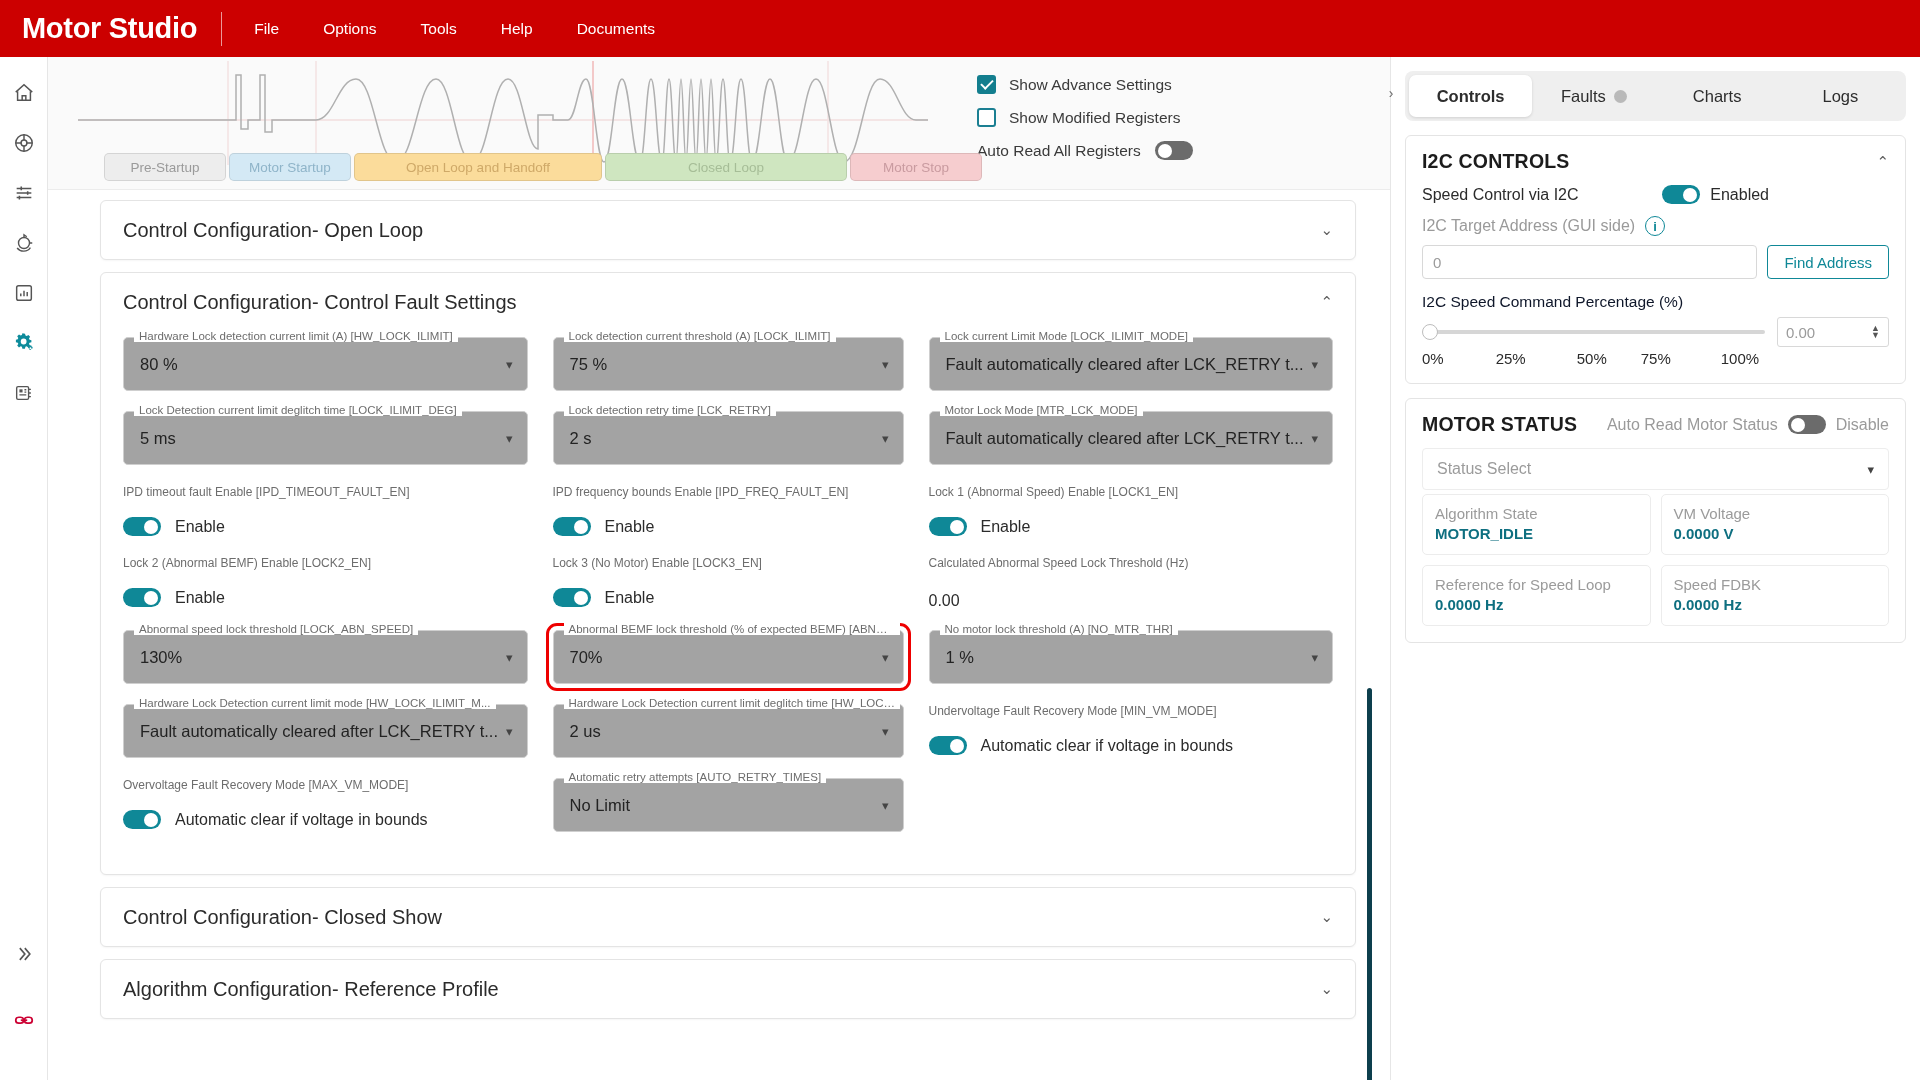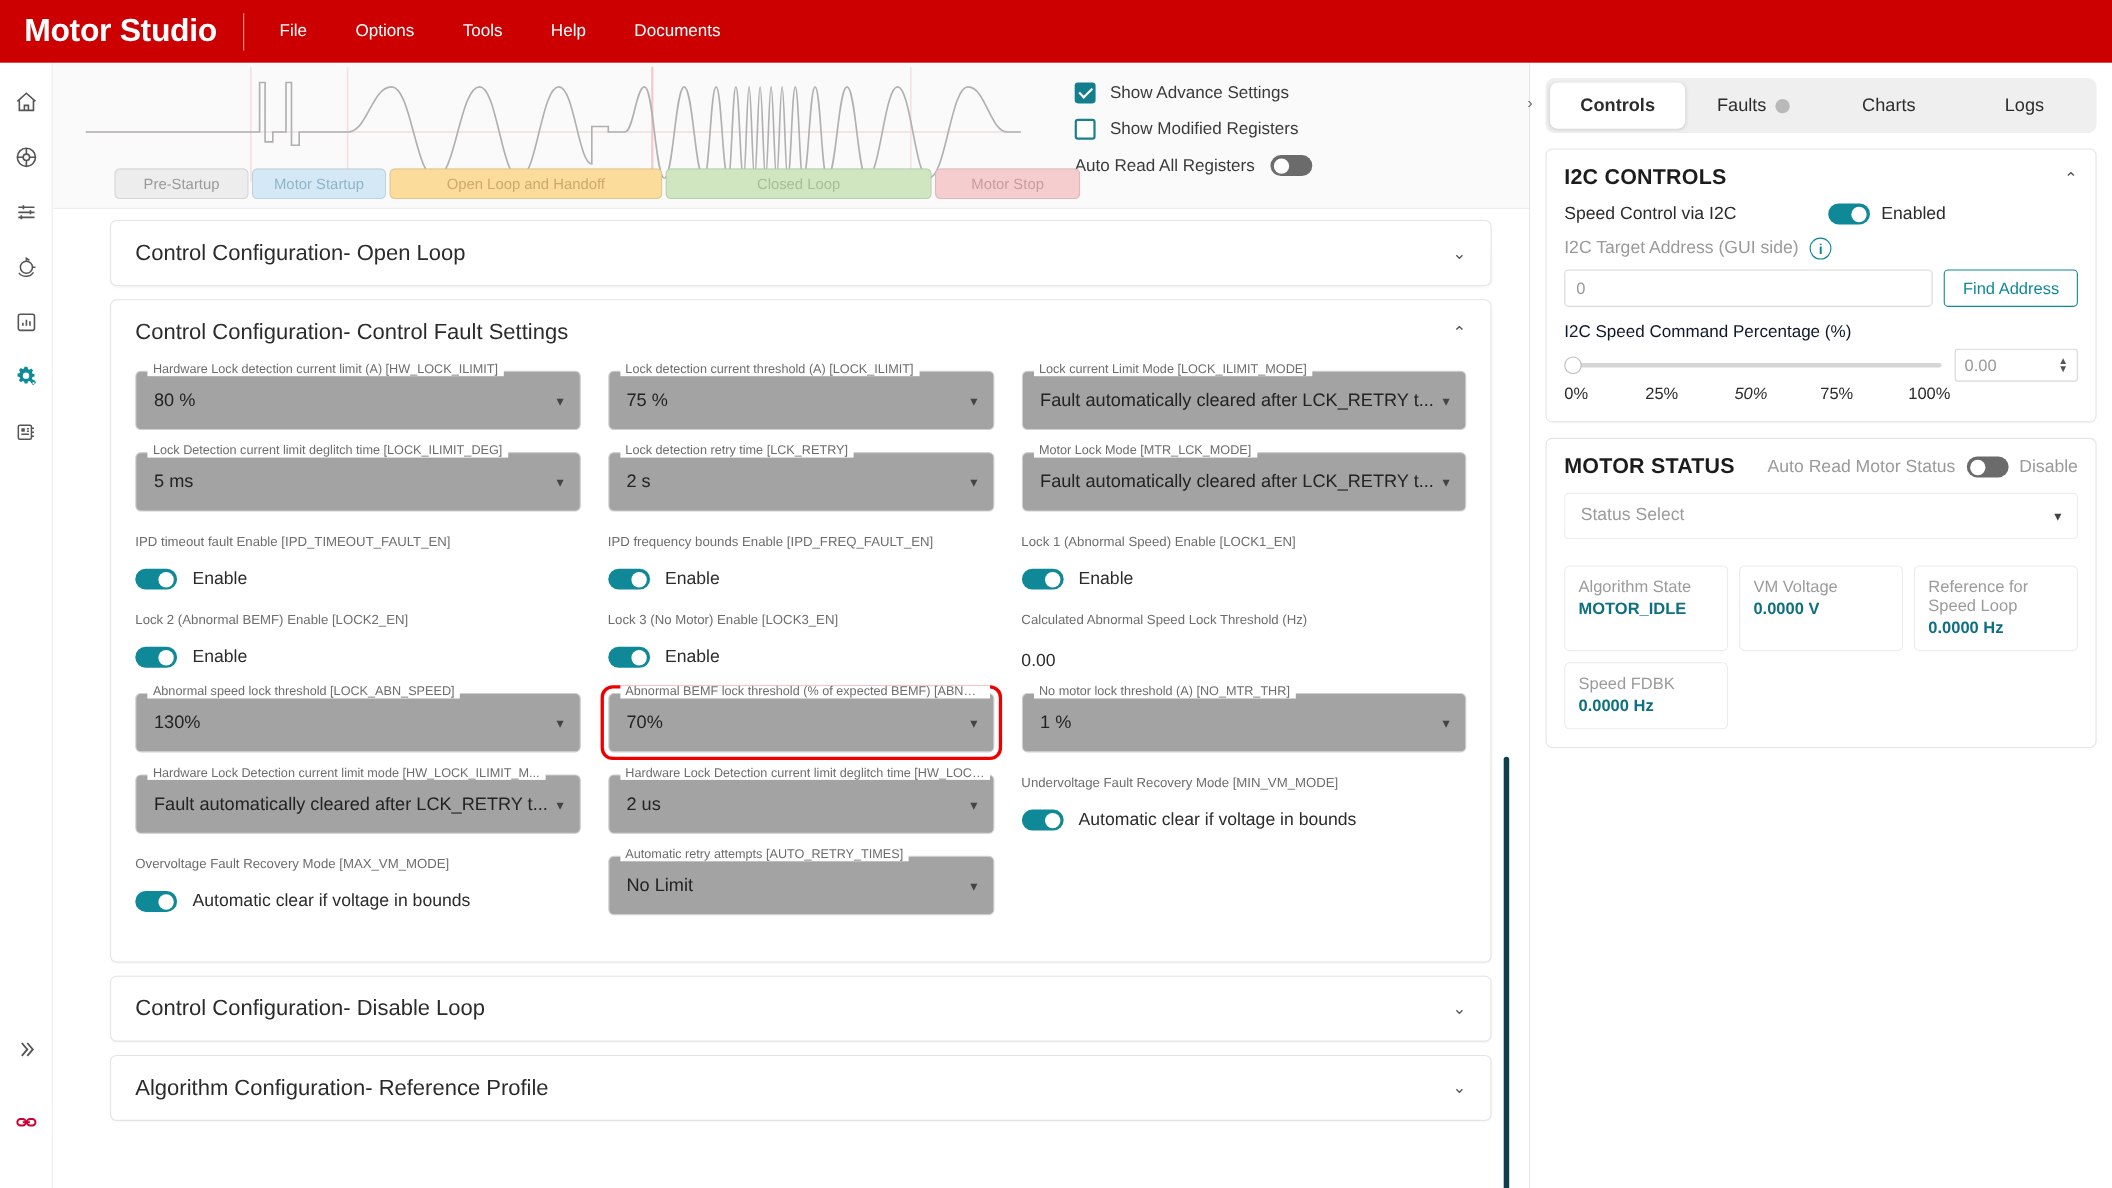--- a/index.html
+++ b/index.html
@@ -218,29 +218,29 @@
   .spin {
     flex: 0 0 112px; height: 30px; border: 1px solid #d8d8d8; border-radius: 3px;
     display: flex; align-items: center; justify-content: space-between;
     padding: 0 8px; font-size: 15px; color: #9b9b9b;
   }
   .spin-arrows { display: flex; flex-direction: column; line-height: 7px; font-size: 9px; color: #555; }
   .ticks { display: flex; margin-top: 3px; padding-right: 122px; }
   .tick { font-size: 15px; color: #2b2b2b; }
   .tick:nth-child(1) { flex: 0 0 0; margin-right: 52px; }
   .tick:nth-child(2) { flex: 0 0 0; margin-right: 51px; }
-  .tick:nth-child(3) { flex: 0 0 0; margin-right: 48px; font-style: italic; }
+  .tick:nth-child(3) { flex: 0 0 0; margin-right: 34px; }
   .tick:nth-child(4) { flex: 0 0 0; margin-right: 50px; }
 
   .status-select {
     margin-top: 12px; height: 42px; border: 1px solid #ededed; border-radius: 4px;
     display: flex; align-items: center; justify-content: space-between;
     padding: 0 14px; font-size: 16px; color: #9b9b9b; cursor: pointer;
   }
-  .stat-grid { display: grid; grid-template-columns: 1fr 1fr 1fr; gap: 10px; margin-top: 24px; }
+  .stat-grid { display: grid; grid-template-columns: 1fr 1fr; gap: 10px; margin-top: 4px; }
   .stat-card {
     border: 1px solid #ececec; border-radius: 5px; padding: 10px 12px 12px 12px;
     min-height: 58px;
   }
   .stat-k { font-size: 15px; color: #9b9b9b; margin-bottom: 3px; }
   .stat-v { font-size: 15px; color: #0e6f80; font-weight: bold; }
 
   .eeprom-card {
     position: absolute; left: 14px; right: 14px; bottom: 12px;
     border: 1px solid #e4e4e4; border-radius: 6px; background: #fff;
@@ -593,21 +593,21 @@
                 </div>
               </div>
             </div>
 
           </div>
         </div>
       </section>
 
       <section class="accordion">
         <div class="acc-head">
-          <span class="acc-title">Control Configuration- Disable Loop</span>
+          <span class="acc-title">Control Configuration- Closed Show</span>
           <span class="chev">⌄</span>
         </div>
       </section>
 
       <section class="accordion">
         <div class="acc-head">
           <span class="acc-title">Algorithm Configuration- Reference Profile</span>
           <span class="chev">⌄</span>
         </div>
       </section>

